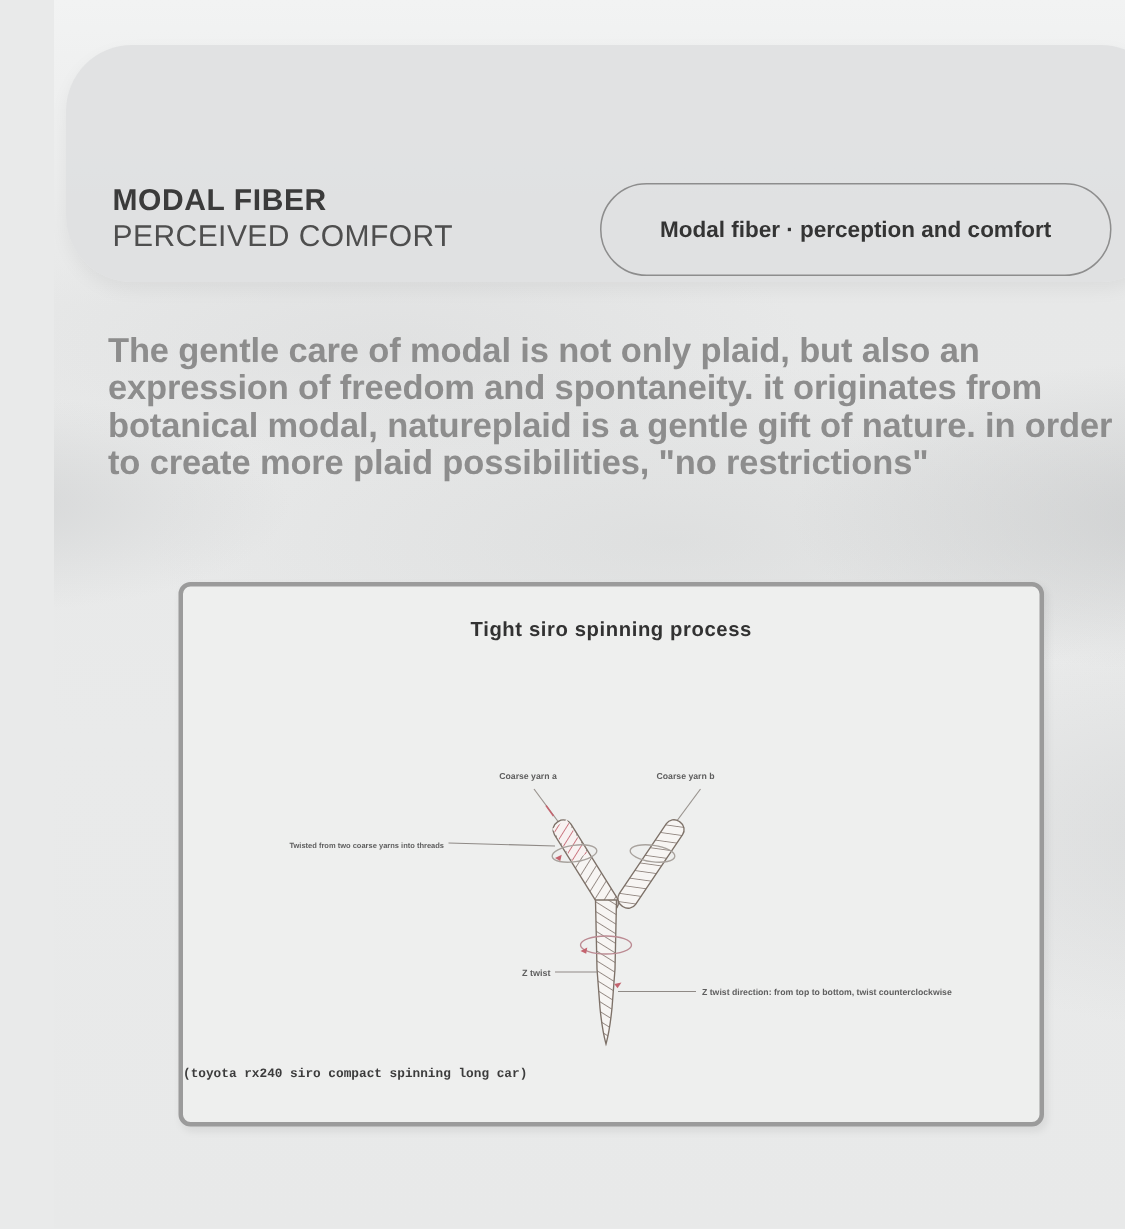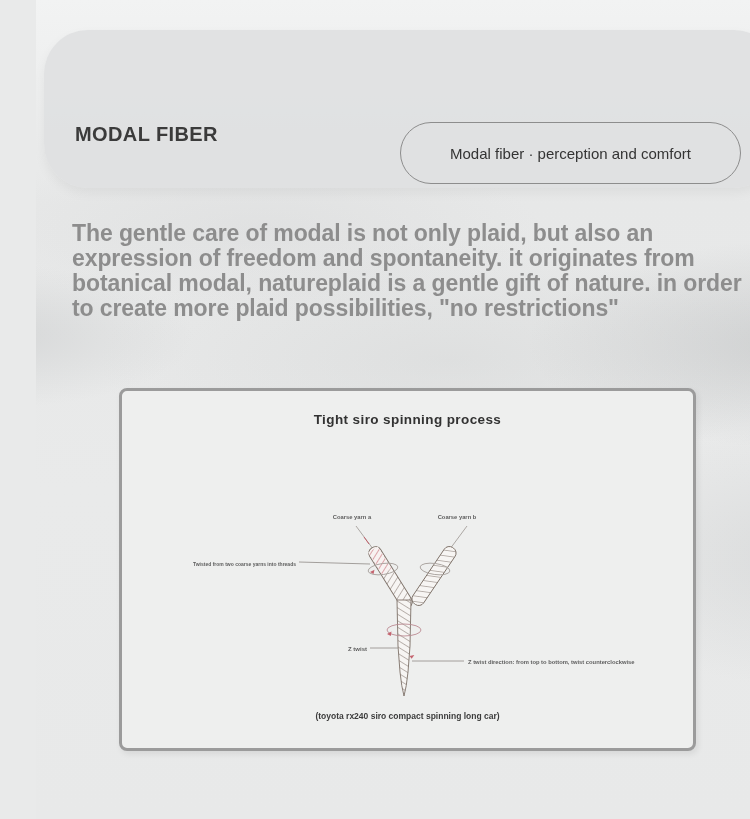--- a/index.html
+++ b/index.html
@@ -21,46 +21,47 @@
     box-shadow:0 5px 12px rgba(0,0,0,.05);
   }
   .brand{position:absolute;left:31px;top:94px;line-height:1.08;}
   .brand-title{font-size:20px;font-weight:700;color:#3b3b3b;letter-spacing:.4px;}
   .brand-subtitle{font-size:20px;font-weight:400;color:#4e4e4e;letter-spacing:.3px;margin-top:2px;}
   .pill{
     position:absolute;left:356px;top:92px;width:341px;height:62px;
     box-sizing:border-box;border:1.5px solid #8d8d8d;border-radius:31px;
     background:transparent;display:flex;align-items:center;justify-content:center;
     font-family:"Liberation Sans",sans-serif;
-    font-size:15px;font-weight:400;color:#343434;cursor:pointer;
+    font-size:15px;font-weight:700;color:#343434;cursor:pointer;
   }
   .intro{
     position:absolute;left:36px;top:221px;width:684px;
     font-size:23px;font-weight:700;color:#8d8d8d;line-height:25px;
     letter-spacing:-0.1px;
   }
   .process-card{
     position:absolute;left:83px;top:388px;width:577px;height:363px;
     box-sizing:border-box;border:3px solid #9b9b9b;border-radius:8px;
     background:#eeefee;box-shadow:2px 3px 6px rgba(0,0,0,.08);
   }
   .card-title{margin-top:21px;text-align:center;font-size:13.5px;font-weight:700;color:#323232;letter-spacing:.4px;}
   .card-subtitle{margin-top:30px;text-align:center;font-size:8.5px;font-weight:700;color:#4a4a4a;letter-spacing:.1px;}
   .diagram{position:absolute;left:0;top:97px;width:571px;height:212px;display:block;}
   .diagram text{fill:#5e5e5e;font-weight:700;font-family:"Liberation Sans",sans-serif;}
-  .card-caption{position:absolute;bottom:27px;left:0;width:100%;text-align:center;font-size:8.5px;font-weight:700;color:#3c3c3c;}
+  .card-caption{position:absolute;bottom:27px;left:0;width:100%;text-align:left;font-size:8.5px;font-weight:700;color:#3c3c3c;font-family:Liberation Mono, monospace;}
 </style>
 </head>
 <body>
 
 <div class="page">
 
   <div class="top-panel">
     <div class="brand">
       <div class="brand-title">MODAL FIBER</div>
+      <div class="brand-subtitle">PERCEIVED COMFORT</div>
     </div>
     <button class="pill">Modal fiber · perception and comfort</button>
   </div>
 
   <div class="intro">The gentle care of modal is not only plaid, but also an expression of freedom and spontaneity. it originates from botanical modal, natureplaid is a gentle gift of nature. in order to create more plaid possibilities, "no restrictions"</div>
 
   <div class="process-card">
     <div class="card-title">Tight siro spinning process</div>
 
     <svg class="diagram" viewBox="0 0 571 212" xmlns="http://www.w3.org/2000/svg">

